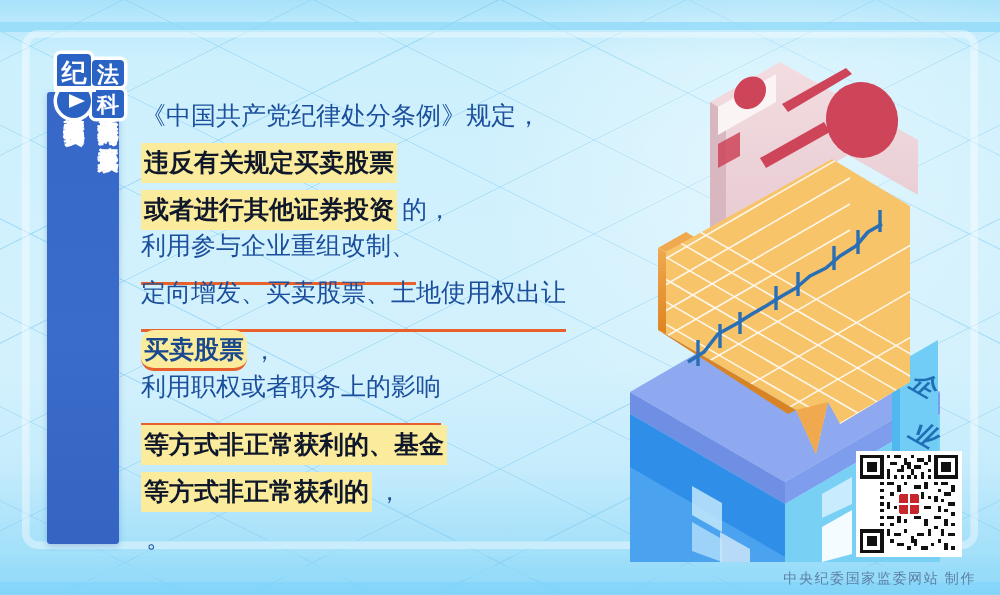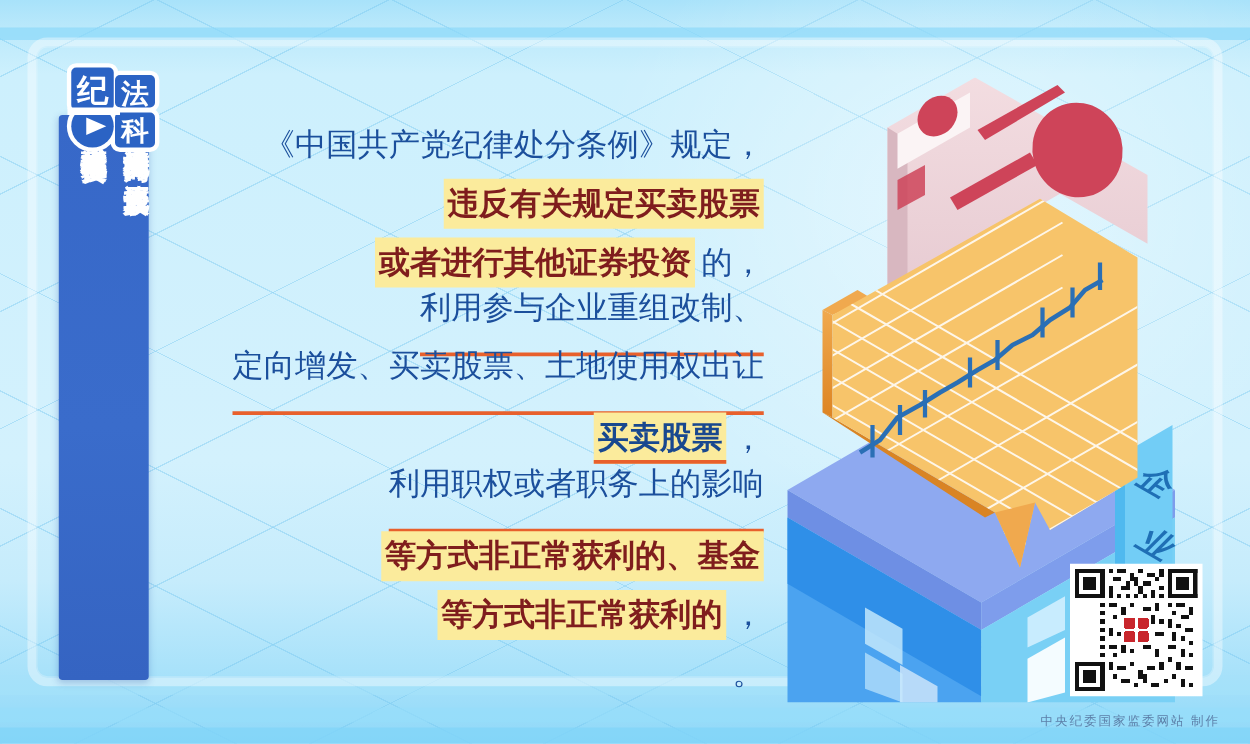--- a/index.html
+++ b/index.html
@@ -42,41 +42,41 @@
   .bancol.inner{width:34px;text-align:left;}
   .bancol.outer{width:34px;text-align:left;}
 
   
   .logo{position:absolute;left:48px;top:48px;width:84px;height:84px;}
   .logo svg{display:block;}
 
   
   .textblock{position:absolute;left:141px;top:92px;width:470px;}
   .line{position:relative;height:47px;display:flex;align-items:center;
-        white-space:nowrap;font-size:25px;color:#1a4f9e;justify-content:flex-end;}
+        white-space:nowrap;font-size:25px;color:#1a4f9e;}
   .line .plain{font-weight:normal;color:#1b4f9c;}
-  .line .hl{background:#fbeb9c;font-weight:bold;color:#7f1d1d;padding:3px 3px 4px;}
+  .line .hl{background:#fbeb9c;font-weight:bold;color:#0f172a;padding:3px 3px 4px;}
   .line .ul{border-bottom:3px solid #e8602c;padding-bottom:20px;font-weight:normal;color:#1b4f9c;}
   .line .hlul{background:#fbeb9c;font-weight:bold;color:#19488f;
-              border-bottom:3px solid #e8602c;padding:3px 3px 2px;}
+              border-bottom:3px solid #e8602c;padding:3px 3px 2px;border-radius:13px;}
   .line .pill{background:#2b63c4;color:#fff;font-weight:bold;
               border-radius:9px;padding:4px 11px 6px;display:inline-block;}
   .line .tail{color:#1b4f9c;font-weight:normal;margin-left:5px;}
 
   
   .illus{position:absolute;left:600px;top:62px;width:400px;height:500px;}
   .illus svg{display:block;}
 
   
   .qr{position:absolute;left:856px;top:451px;width:106px;height:106px;
       background:#fff;padding:4px;box-sizing:border-box;}
   .qr svg{display:block;}
 
   
-  .footer{position:absolute;right:24px;top:570px;font-size:10px;
+  .footer{position:absolute;right:24px;top:570px;font-size:14px;
           color:#5c7fa8;letter-spacing:1.6px;}
 </style>
 </head>
 <body>
 
 <div id="stage">
 
   <div class="isogrid"></div>
   <div class="isoglow"></div>
   <div class="bandtop"></div>

